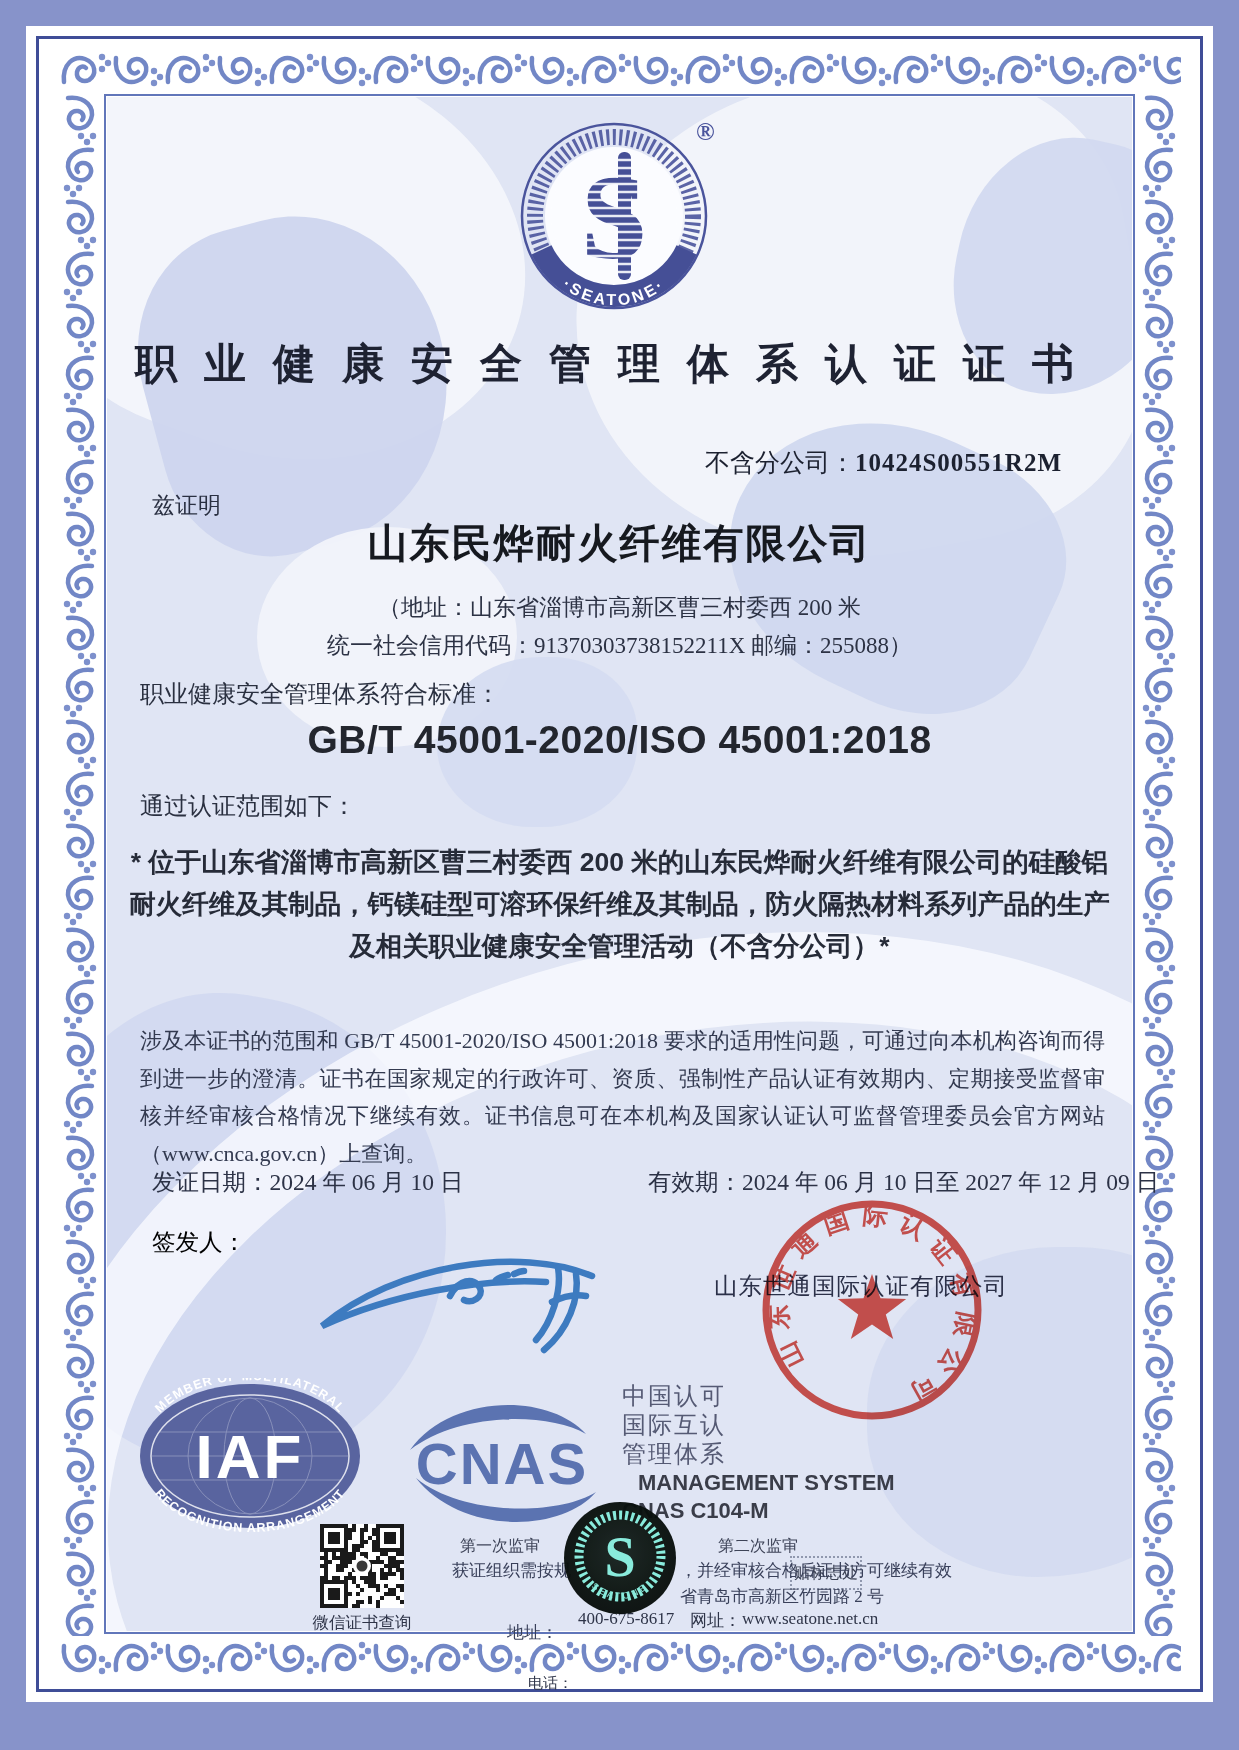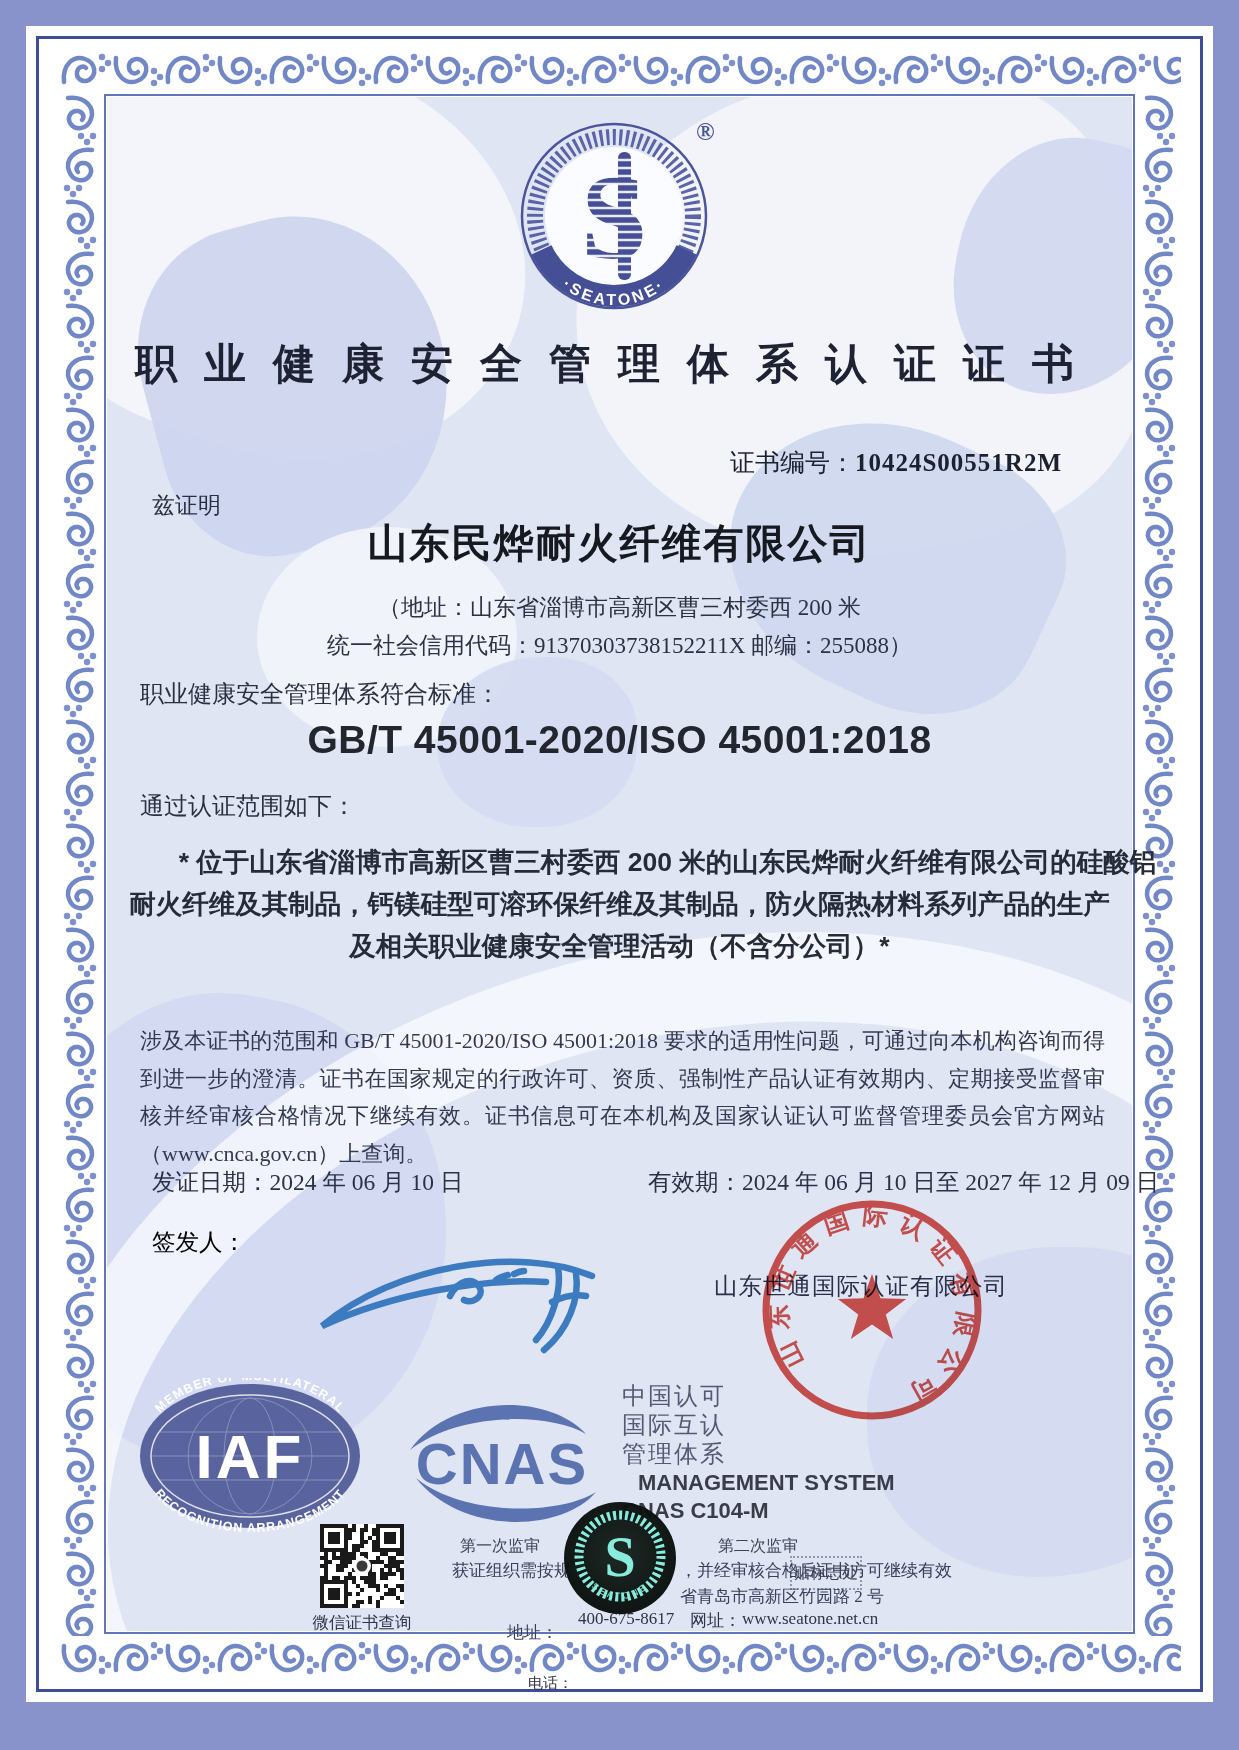--- a/index.html
+++ b/index.html
@@ -25,21 +25,21 @@
   #certno{left:620px;top:446px;width:442px;text-align:right;font-size:25px;color:#1c2130;}
   #certno b{letter-spacing:1px;}
   #certify{left:152px;top:490px;font-size:23px;color:#2a3042;}
   #company{top:516px;font-size:40px;font-weight:bold;color:#16191f;letter-spacing:2px;}
   #addrline{top:592px;font-size:23px;color:#2c3244;}
   #creditline{top:630px;font-size:23px;color:#2c3244;}
   #stdintro{left:140px;top:678px;font-size:24px;color:#2a3040;}
   #standard{top:718px;font-size:39px;font-weight:700;color:#23262e;letter-spacing:.5px;}
   #scopeintro{left:140px;top:790px;font-size:24px;color:#2a3040;}
   .scopeline{font-size:26.5px;font-weight:700;color:#262b38;}
-  #scope1{top:844px;margin-left:48px;} #scope2{top:886px;} #scope3{top:928px;}
+  #scope1{top:844px;} #scope2{top:886px;} #scope3{top:928px;}
   #disclaimer{left:140px;top:1022px;width:965px;font-size:22px;line-height:37.5px;
               text-align:justify;color:#333a50;}
   #issuedate{left:152px;top:1166px;font-size:23.5px;color:#2c3246;}
   #validity{left:648px;top:1166px;font-size:23.5px;color:#2c3246;}
   #issuerlabel{left:152px;top:1226px;font-size:23.5px;color:#000000;}
   #signature{left:300px;top:1238px;}
   #issuercompany{left:714px;top:1270px;font-size:23.5px;color:#2b3048;letter-spacing:1px;z-index:4;}
   #redseal{left:752px;top:1180px;z-index:5;opacity:.9;mix-blend-mode:multiply;}
   #iaf{left:134px;top:1378px;}
   #cnas{left:398px;top:1388px;}
@@ -744,21 +744,21 @@
     <path id="seatarc-band" d="M27.5,133.8 A80,80 0 0 0 172.5,133.8" fill="none" stroke="#454f96" stroke-width="22"></path>
     <path id="seatarc" d="M24,138 A82,82 0 0 0 176,138" fill="none"></path>
     <text font-family="Liberation Sans, DejaVu Sans, sans-serif" font-size="16" font-weight="bold" fill="#ffffff" letter-spacing="3">
       <textPath href="#seatarc" startOffset="50%" text-anchor="middle">·SEATONE·</textPath>
     </text>
   </svg>
   <div class="abs" id="regmark">®</div>
 
   <div class="abs serif" id="title">职业健康安全管理体系认证证书</div>
   <div class="abs serif" id="certno">
-    <span>证书编号：</span><b>10424S00551R2M</b>
+    <span>不含分公司：</span><b>10424S00551R2M</b>
   </div>
   <div class="abs serif" id="certify">兹证明</div>
   <div class="abs sans ctr" id="company">山东民烨耐火纤维有限公司</div>
   <div class="abs serif ctr" id="addrline">（地址：山东省淄博市高新区曹三村委西 200 米</div>
   <div class="abs serif ctr" id="creditline">统一社会信用代码：91370303738152211X 邮编：255088）</div>
   <div class="abs serif" id="stdintro">职业健康安全管理体系符合标准：</div>
   <div class="abs sans ctr" id="standard">GB/T 45001-2020/ISO 45001:2018</div>
   <div class="abs serif" id="scopeintro">通过认证范围如下：</div>
   <div class="abs sans ctr scopeline" id="scope1">* 位于山东省淄博市高新区曹三村委西 200 米的山东民烨耐火纤维有限公司的硅酸铝</div>
   <div class="abs sans ctr scopeline" id="scope2">耐火纤维及其制品，钙镁硅型可溶环保纤维及其制品，防火隔热材料系列产品的生产</div>

